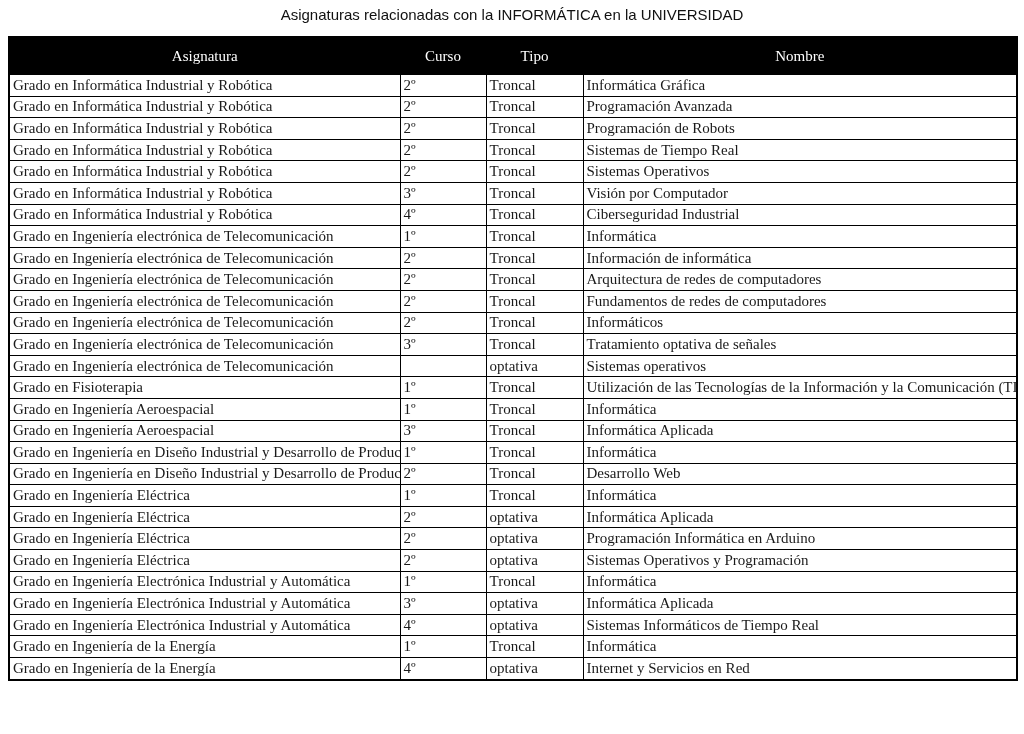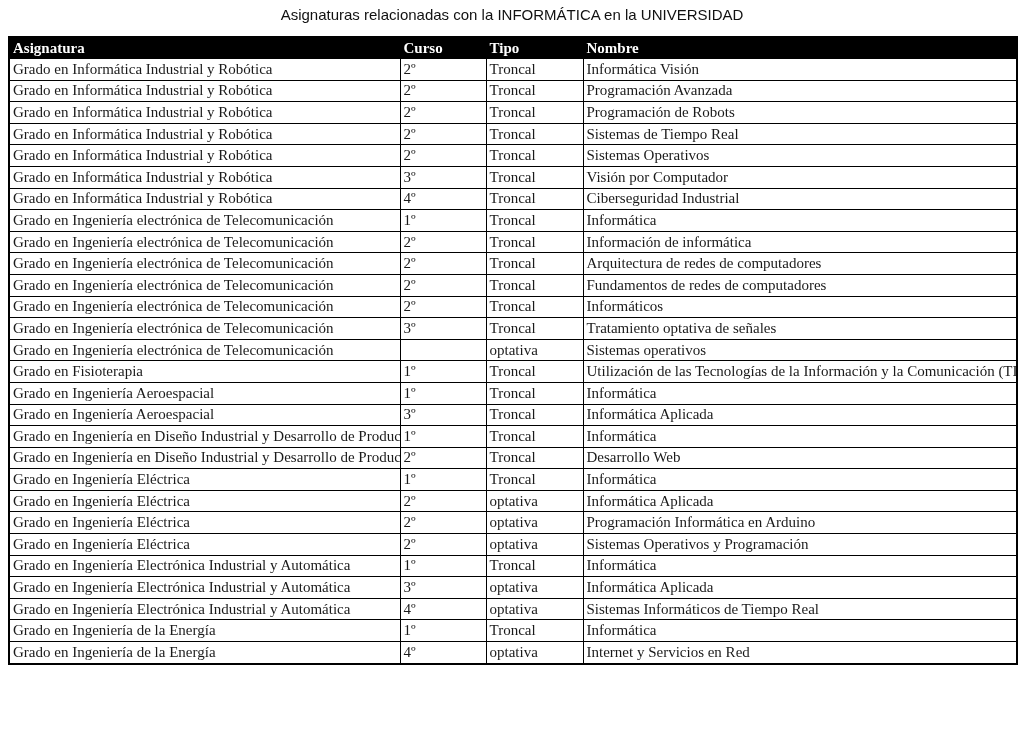--- a/index.html
+++ b/index.html
@@ -32,25 +32,25 @@
     left: 8px;
     width: 1008px;
     border-collapse: collapse;
     table-layout: fixed;
     border: 2px solid #000000;
   }
   .subjects-table th {
     background: #000000;
     color: #ffffff;
     font-family: "Liberation Serif", serif;
-    font-weight: bold;
-    font-size: 15px;
-    text-align: left;
+    font-weight: normal;
+    font-size: 15px;
+    text-align: center;
     height: 20px;
-    padding: 0 3px;
+    padding: 8px 3px;
     border: 1px solid #000000;
     white-space: nowrap;
     overflow: hidden;
   }
   .subjects-table td {
     font-family: "Liberation Serif", serif;
     font-size: 15px;
     color: #1a1a1a;
     height: 20.6px;
     padding: 0 3px;
@@ -92,21 +92,21 @@
           <th>Curso</th>
           <th>Tipo</th>
           <th>Nombre</th>
         </tr>
     </thead>
     <tbody>
         <tr>
           <td>Grado en Informática Industrial y Robótica</td>
           <td>2º</td>
           <td>Troncal</td>
-          <td>Informática Visión</td>
+          <td>Informática Gráfica</td>
         </tr>
         <tr>
           <td>Grado en Informática Industrial y Robótica</td>
           <td>2º</td>
           <td>Troncal</td>
           <td>Programación Avanzada</td>
         </tr>
         <tr>
           <td>Grado en Informática Industrial y Robótica</td>
           <td>2º</td>

